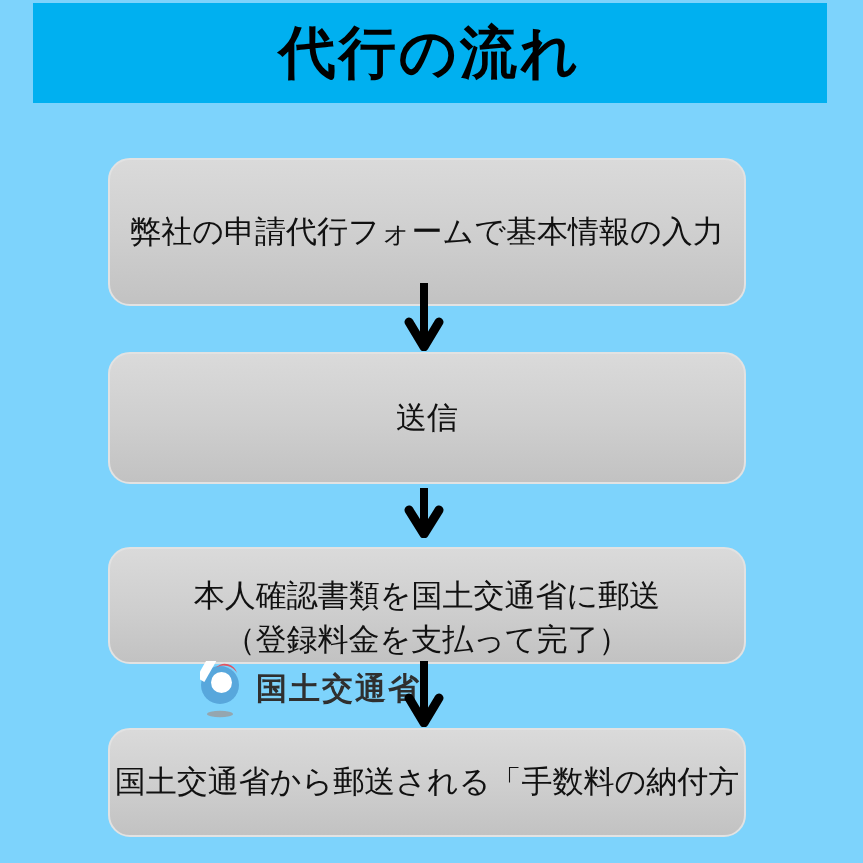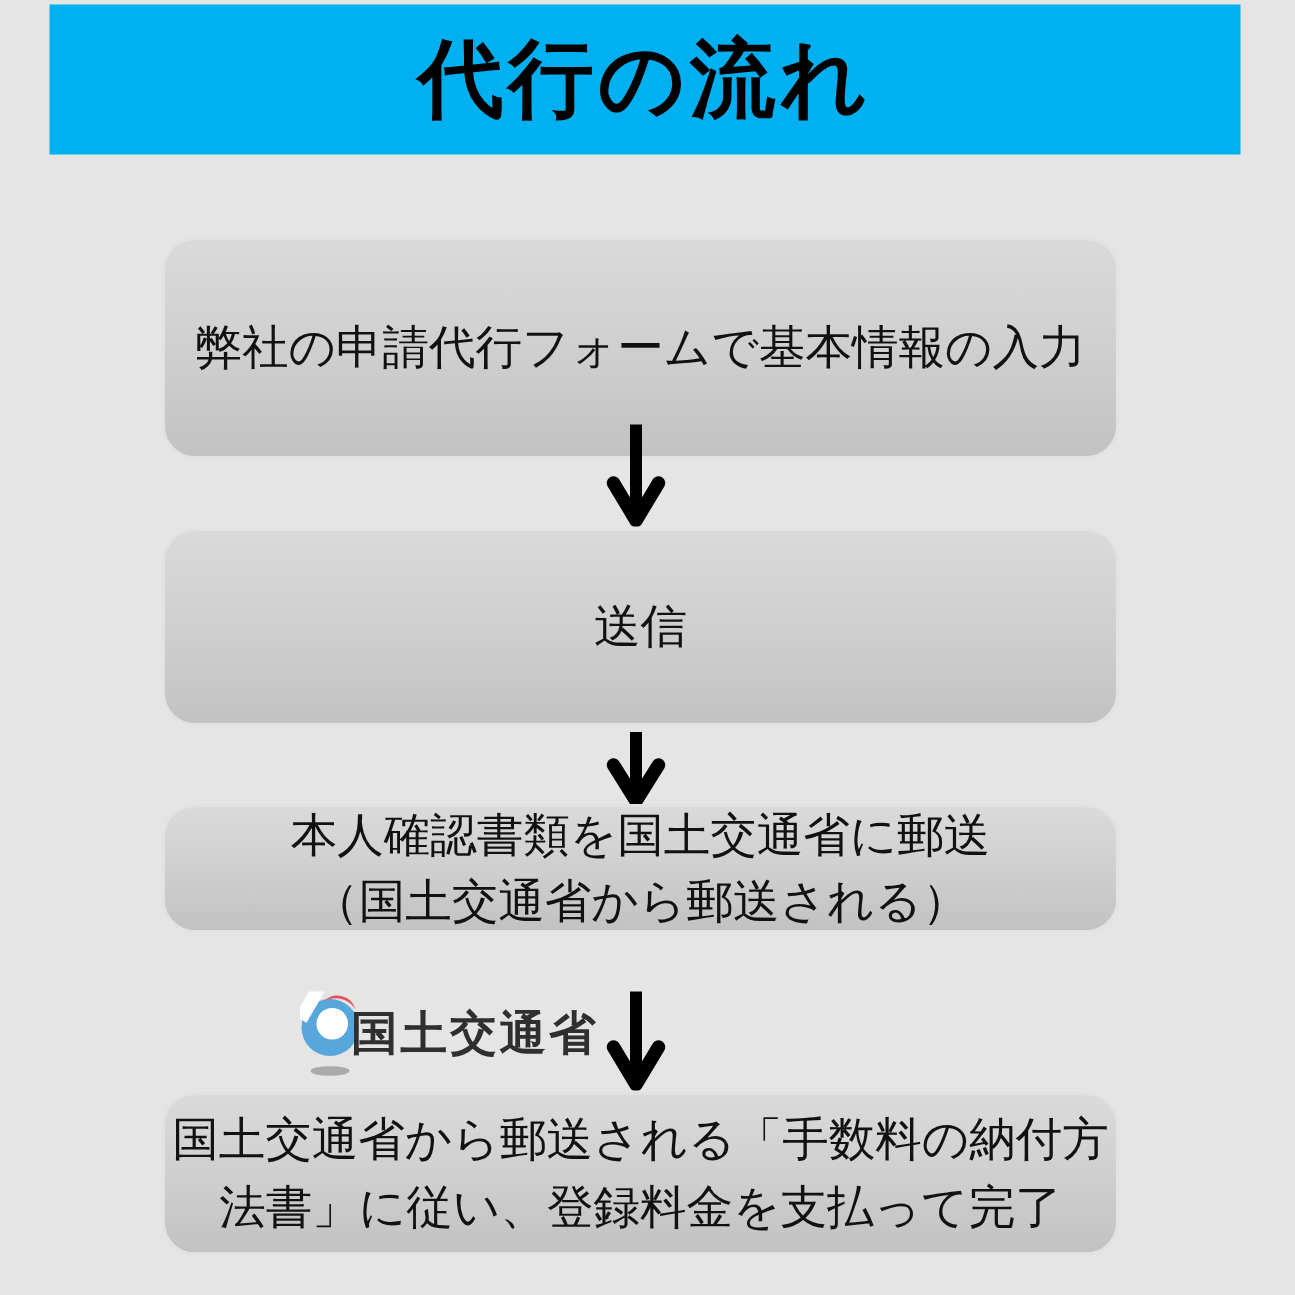--- a/index.html
+++ b/index.html
@@ -1,17 +1,17 @@
 <!DOCTYPE html>
 <html style="--banner_bg: #00B0F0; --annotation_color: #7030A0; --arrow_color: #000000; --box_fill: #CECECE; --logo_blue: #58A7DC; --logo_red: #E4535F; --logo_shadow: #9B9B9B;"><head>
 <meta charset="utf-8">
 <style>
   html,body{margin:0;padding:0;background:#ffffff;}
   .canvas{
-    position:relative;width:863px;height:863px;background:#e5e5e5;
+    position:relative;width:863px;height:863px;background:#7dd3fc;
     font-family:"Liberation Sans","DejaVu Sans",sans-serif;overflow:hidden;
   }
   .banner{
     position:absolute;left:33px;top:3px;width:794px;height:100px;
     background:var(--banner_bg,#00B0F0);
     display:flex;align-items:center;justify-content:center;
   }
   .banner h1{
     margin:0;font-size:57px;font-weight:bold;color:#000;
     letter-spacing:3px;font-family:"Liberation Sans","DejaVu Sans",sans-serif;
@@ -19,36 +19,36 @@
   .flow-box{
     position:absolute;left:108px;width:638px;box-sizing:border-box;
     border:2px solid #e2e2e2;border-radius:22px;
     background:linear-gradient(180deg,#dadada 0%,#cecece 55%,#c2c2c2 100%);
     display:flex;flex-direction:column;align-items:center;justify-content:center;
     font-family:"Liberation Serif","DejaVu Serif",serif;
     font-size:31px;color:#111;text-align:center;line-height:1.42;
   }
   .box-1{top:158px;height:148px;}
   .box-2{top:352px;height:132px;}
-  .box-3{top:536px;height:86px;}
+  .box-3{top:547px;height:117px;justify-content:flex-end;}
   .box-4{top:728px;height:109px;}
   .arrow{position:absolute;left:404px;width:40px;}
   .arrow-1{top:281px;height:70px;}
   .arrow-2{top:486px;height:52px;}
   .arrow-3{top:659px;height:68px;}
   .annotation{
     position:absolute;font-weight:bold;font-size:20px;
     color:var(--annotation_color,#7030A0);white-space:nowrap;
     font-family:"Liberation Sans","DejaVu Sans",sans-serif;
   }
   .annotation-1{left:463px;top:496px;}
   .annotation-2{left:473px;top:685px;}
   .mlit-logo{position:absolute;left:200px;top:661px;width:42px;height:58px;}
   .mlit-label{
-    position:absolute;left:234px;top:668px;font-size:31px;font-weight:600;
+    position:absolute;left:256px;top:668px;font-size:31px;font-weight:600;
     color:#2f2f2f;letter-spacing:2px;white-space:nowrap;
     font-family:"Liberation Sans","DejaVu Sans",sans-serif;
   }
 </style>
 </head>
 <body>
 
 <div class="canvas">
 
   <div class="banner">
@@ -69,36 +69,35 @@
   </div>
 
   <svg class="arrow arrow-2" viewBox="0 0 40 52">
     <line x1="20" y1="2" x2="20" y2="46" stroke="#000" stroke-width="8"></line>
     <polyline points="5,24 20,48 35,24" fill="none" stroke="#000" stroke-width="9" stroke-linecap="round" stroke-linejoin="round"></polyline>
   </svg>
 
 
   <div class="flow-box box-3">
     <div>本人確認書類を国土交通省に郵送</div>
-    <div>（国土交通省から郵送される）</div>
+    <div>（登録料金を支払って完了）</div>
   </div>
 
   <svg class="mlit-logo" viewBox="0 0 42 58">
     <ellipse cx="20" cy="53" rx="13" ry="3.2" fill="#9B9B9B" opacity="0.8"></ellipse>
     <circle cx="20" cy="24" r="19" fill="#58A7DC"></circle>
     <circle cx="21.5" cy="21.5" r="10.5" fill="#ffffff"></circle>
     <rect x="2" y="-4" width="9" height="24" fill="#ffffff" transform="rotate(30 6 8)"></rect>
     <path d="M 16 6.5 A 12.5 12.5 0 0 1 37 12 A 15.5 15.5 0 0 0 16 6.5 Z" fill="#E4535F"></path>
   </svg>
   <div class="mlit-label">国土交通省</div>
 
   <svg class="arrow arrow-3" viewBox="0 0 40 68">
     <line x1="20" y1="2" x2="20" y2="62" stroke="#000" stroke-width="8"></line>
     <polyline points="5,39 20,64 35,39" fill="none" stroke="#000" stroke-width="9" stroke-linecap="round" stroke-linejoin="round"></polyline>
   </svg>
 
 
   <div class="flow-box box-4">
     <div>国土交通省から郵送される「手数料の納付方</div>
-    <div>法書」に従い、登録料金を支払って完了</div>
   </div>
 
 </div>
 
 </body></html>

